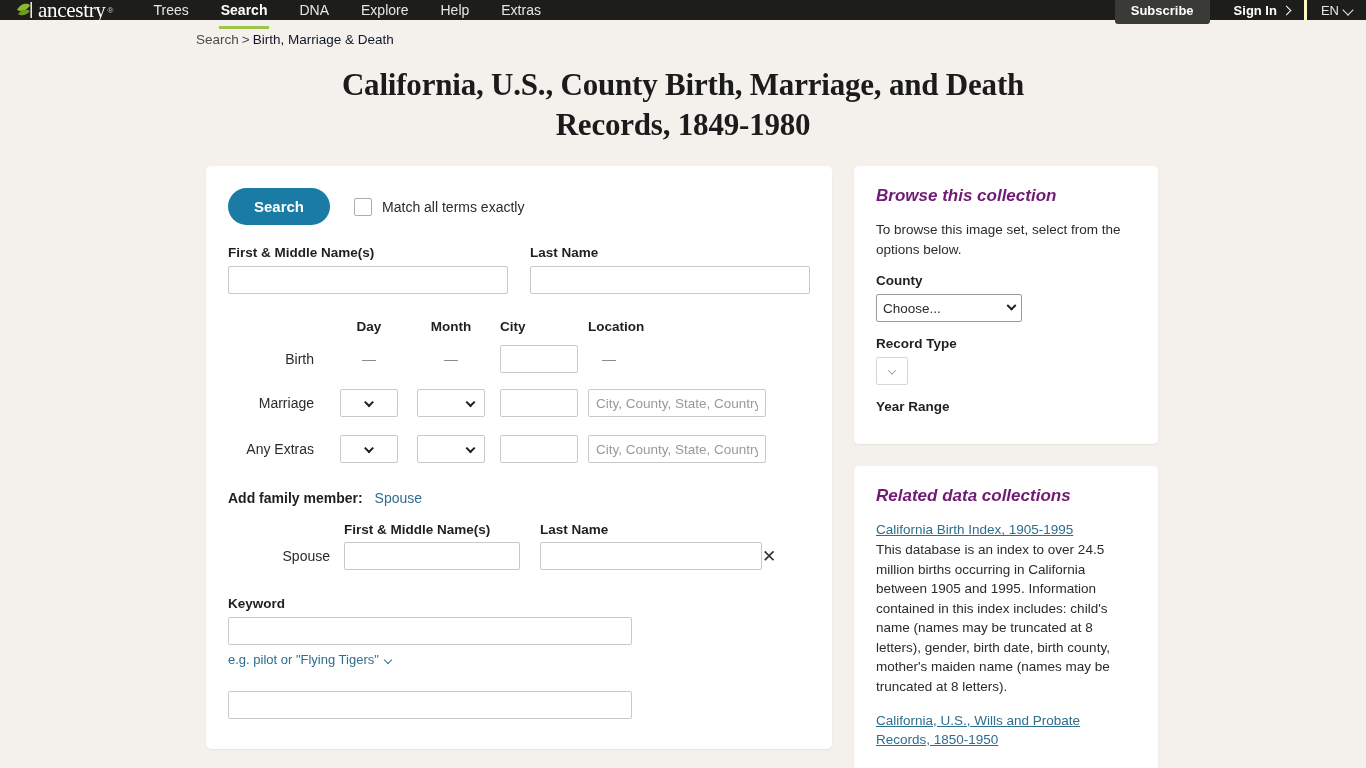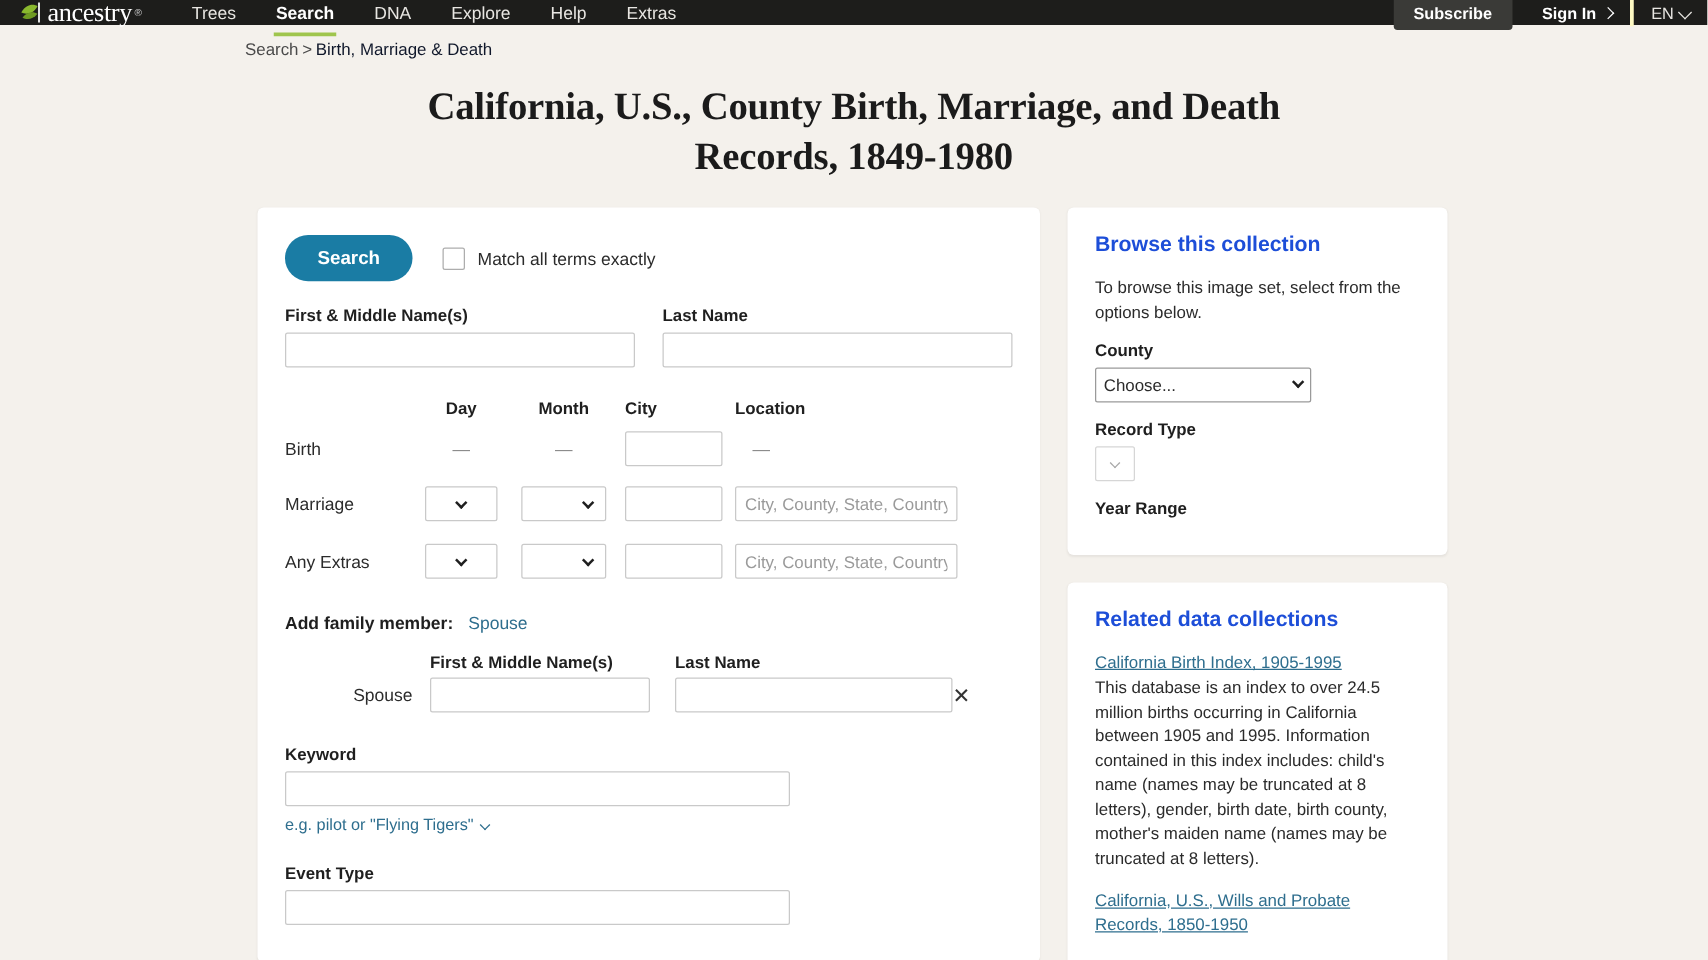--- a/index.html
+++ b/index.html
@@ -102,21 +102,21 @@
   
   .grid { margin-top:20px; }
   .grow { display:grid; grid-template-columns:100px 82px 82px 82px auto; align-items:center;
           column-gap:0; }
   .ghead { height:24px; }
   .ghead div { font-size:13.5px; font-weight:bold; color:#1f1f1f; }
   .gh-day   { text-align:center; width:82px; }
   .gh-month { text-align:center; width:82px; }
   .gh-year  { padding-left:8px; }
   .gh-loc   { padding-left:14px; }
-  .rowlabel { font-size:14px; color:#2b2b2b; padding-right:14px; }
+  .rowlabel { font-size:14px; color:#2b2b2b; text-align:right; padding-right:14px; }
   .dash { text-align:center; color:#8c8c8c; font-size:14px; }
   .cell { display:flex; }
   .sel {
     width:58px; height:28px; border:1px solid #c9c9c9; border-radius:2px; background:#fff;
     position:relative; cursor:pointer; margin:0 auto;
   }
   .sel.month { width:68px; }
   .sel .cv {
     position:absolute; top:50%; left:50%; transform:translate(-50%,-60%) rotate(45deg);
     width:7px; height:7px; border-right:2px solid #1f1f1f; border-bottom:2px solid #1f1f1f;
@@ -139,25 +139,25 @@
   .fam-inp2 { width:222px; }
   .xbtn { font-size:17px; color:#333; cursor:pointer; padding-left:10px; line-height:1; }
 
   .kw { margin-top:26px; width:404px; }
   .hint { margin-top:7px; font-size:13px; color:#2e6e8e; cursor:pointer; display:flex;
           align-items:center; gap:6px; }
   .hint .chev { width:6px; height:6px; border-width:1.4px; }
   .et { margin-top:24px; width:404px; }
 
   
-  .side-h { font-size:17px; font-weight:bold; color:#1d4ed8; margin:0 0 14px 0; }
+  .side-h { font-size:17px; font-weight:bold; color:#701a75; margin:0 0 14px 0;font-style:italic; }
   .side-p { font-size:13.5px; color:#2b2b2b; line-height:1.45; margin:0 0 14px 0; }
   .side-lbl { font-size:13.5px; font-weight:bold; color:#1f1f1f; margin-bottom:6px; }
   .county-sel {
-    width:173px; height:28px; border:1px solid #9a9a9a; border-radius:2px; background:#fff;
+    width:146px; height:28px; border:1px solid #9a9a9a; border-radius:2px; background:#fff;
     font-size:13.5px; color:#2b2b2b; padding:0 6px; display:flex; align-items:center;
     justify-content:space-between; cursor:pointer;
   }
   .county-sel .cv { width:7px; height:7px; border-right:2px solid #1f1f1f;
                     border-bottom:2px solid #1f1f1f; transform:rotate(45deg) translate(-2px,-2px); }
   .rt-sel {
     width:32px; height:28px; border:1px solid #d6d6d6; border-radius:2px; background:#fff;
     position:relative; cursor:pointer;
   }
   .rt-sel .cv { position:absolute; top:50%; left:50%;
@@ -320,21 +320,20 @@
     <div class="kw">
       <span class="lbl">Keyword</span>
       <input class="inp" value="" style="">
       <div class="hint">
         <span>e.g. pilot or "Flying Tigers"</span>
         <span class="chev"></span>
       </div>
     </div>
 
     <div class="et">
-      <span class="lbl">Event Type</span>
       <input class="inp" value="" style="">
     </div>
   </div>
 
   <div class="side">
 
     <div class="card side-card">
       <div class="side-h">Browse this collection</div>
       <p class="side-p">To browse this image set, select from the options below.</p>
 

